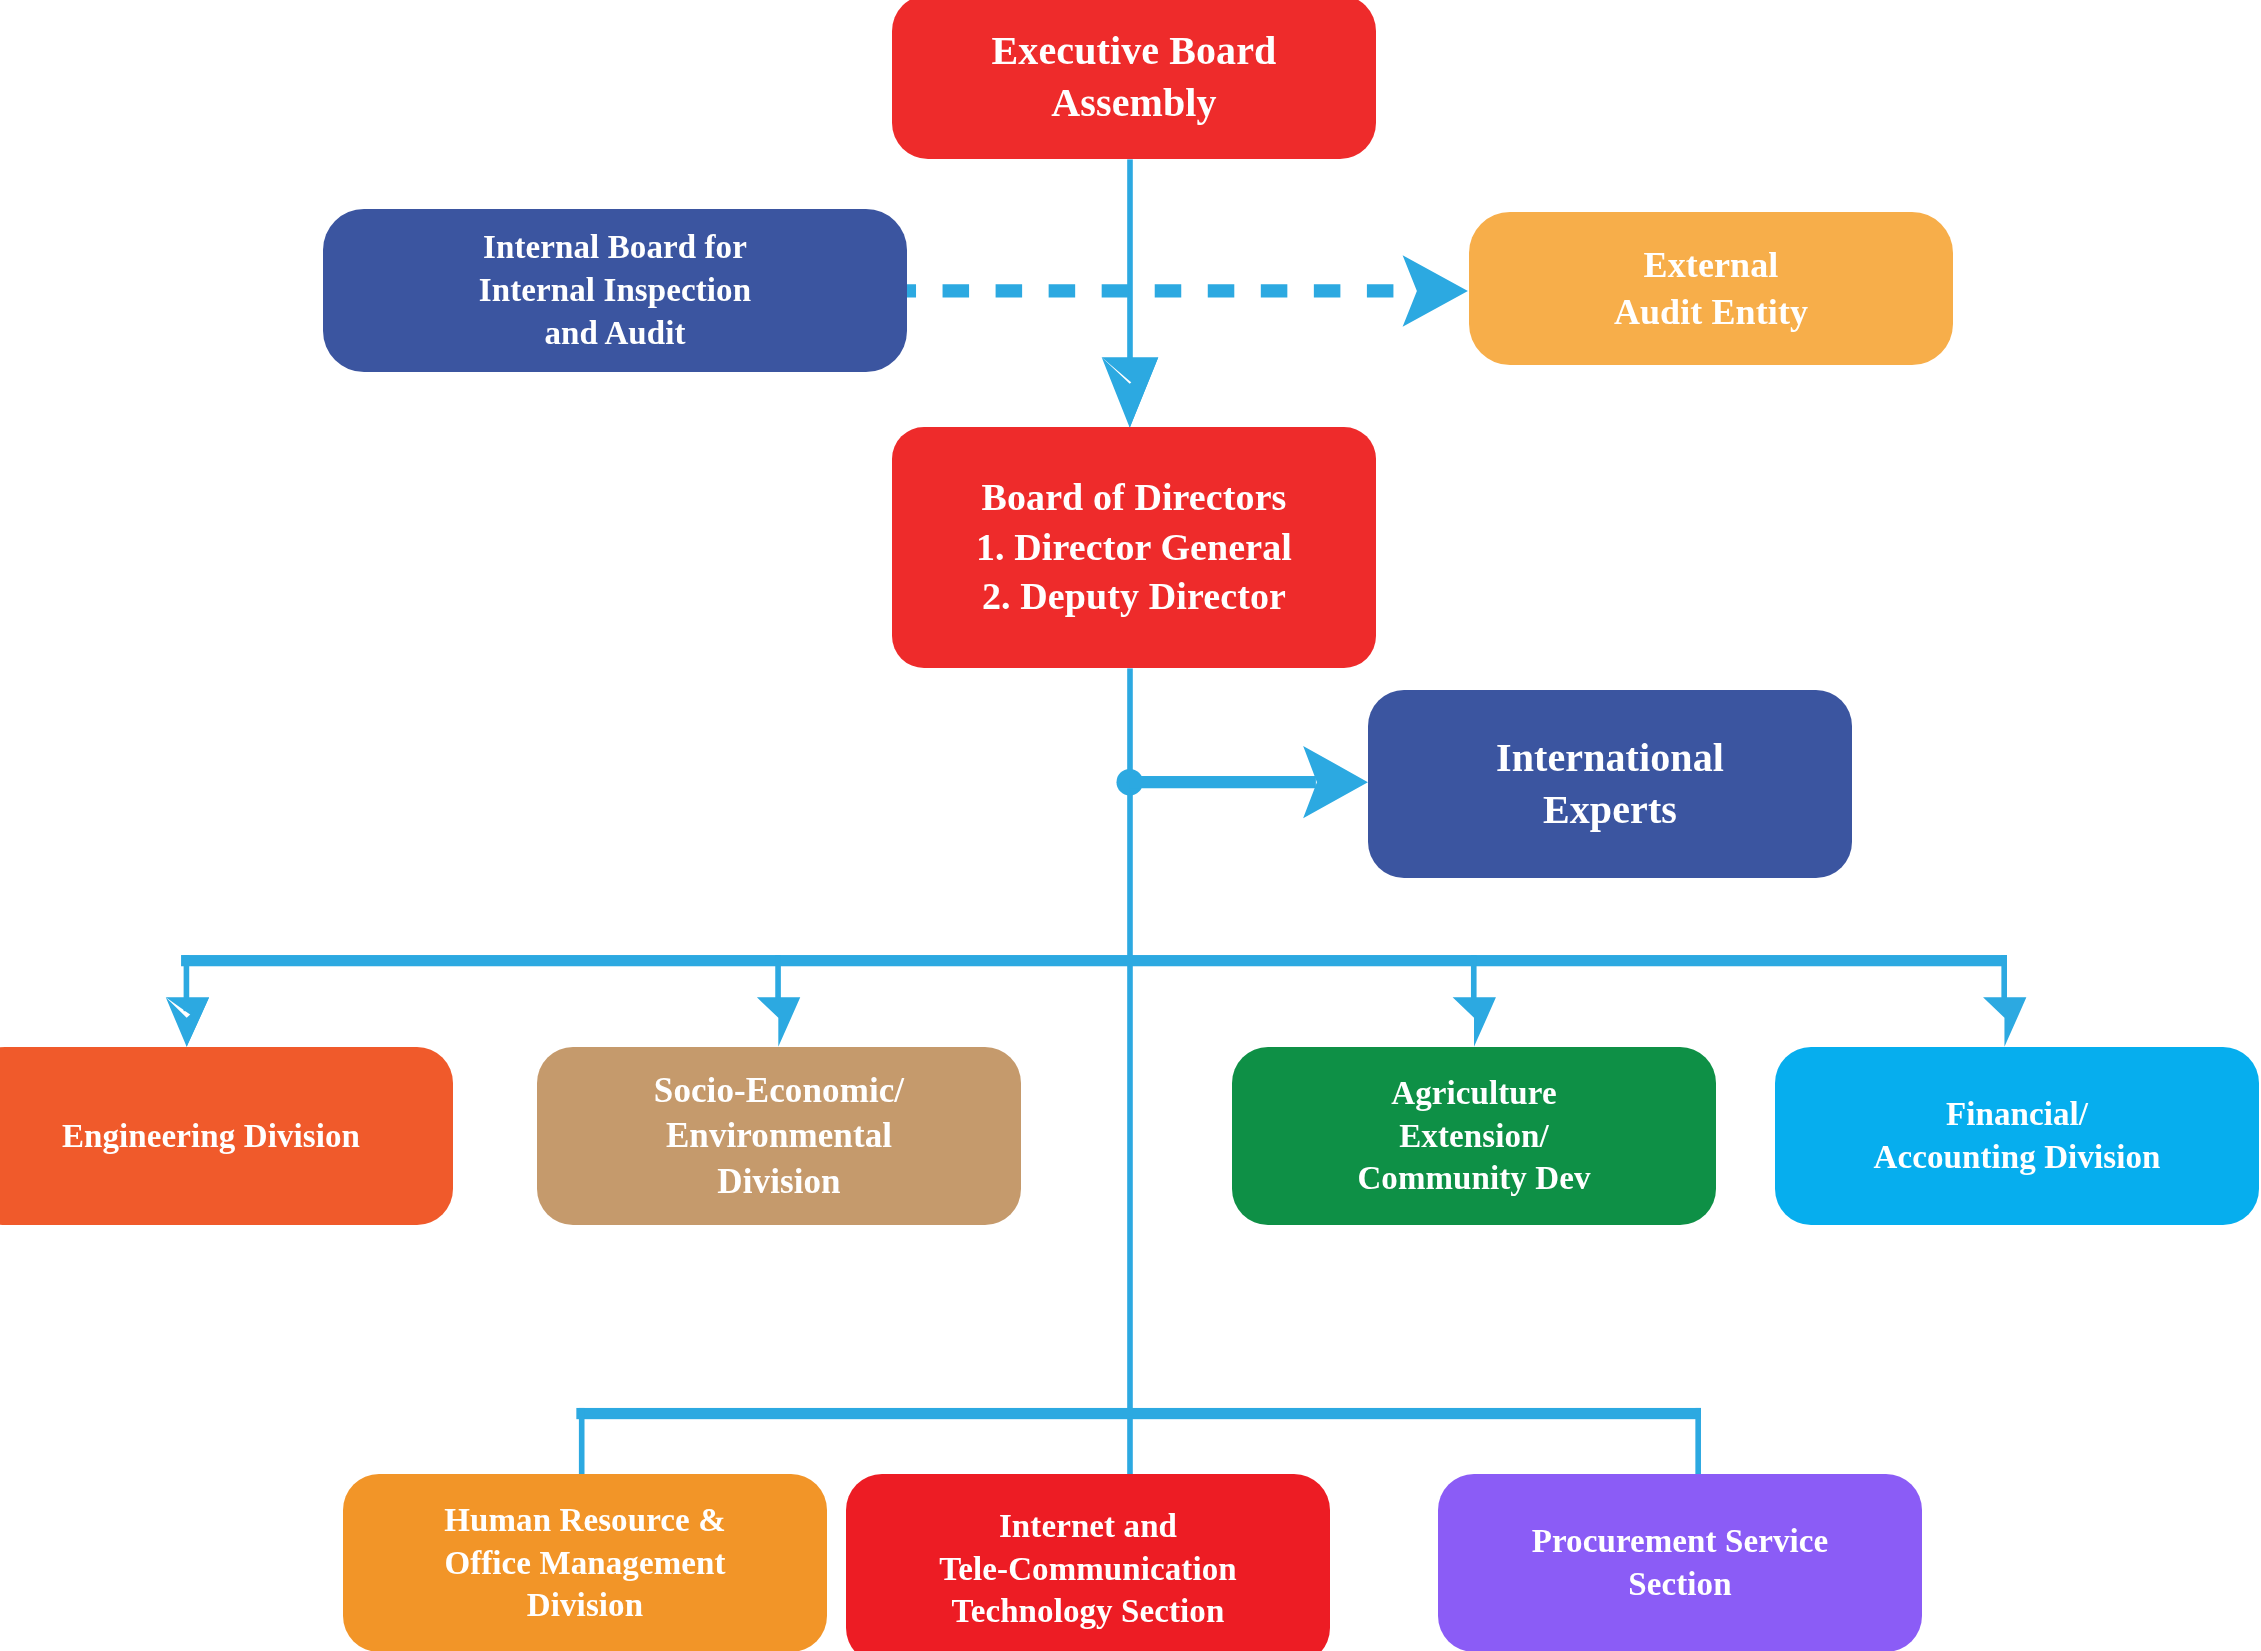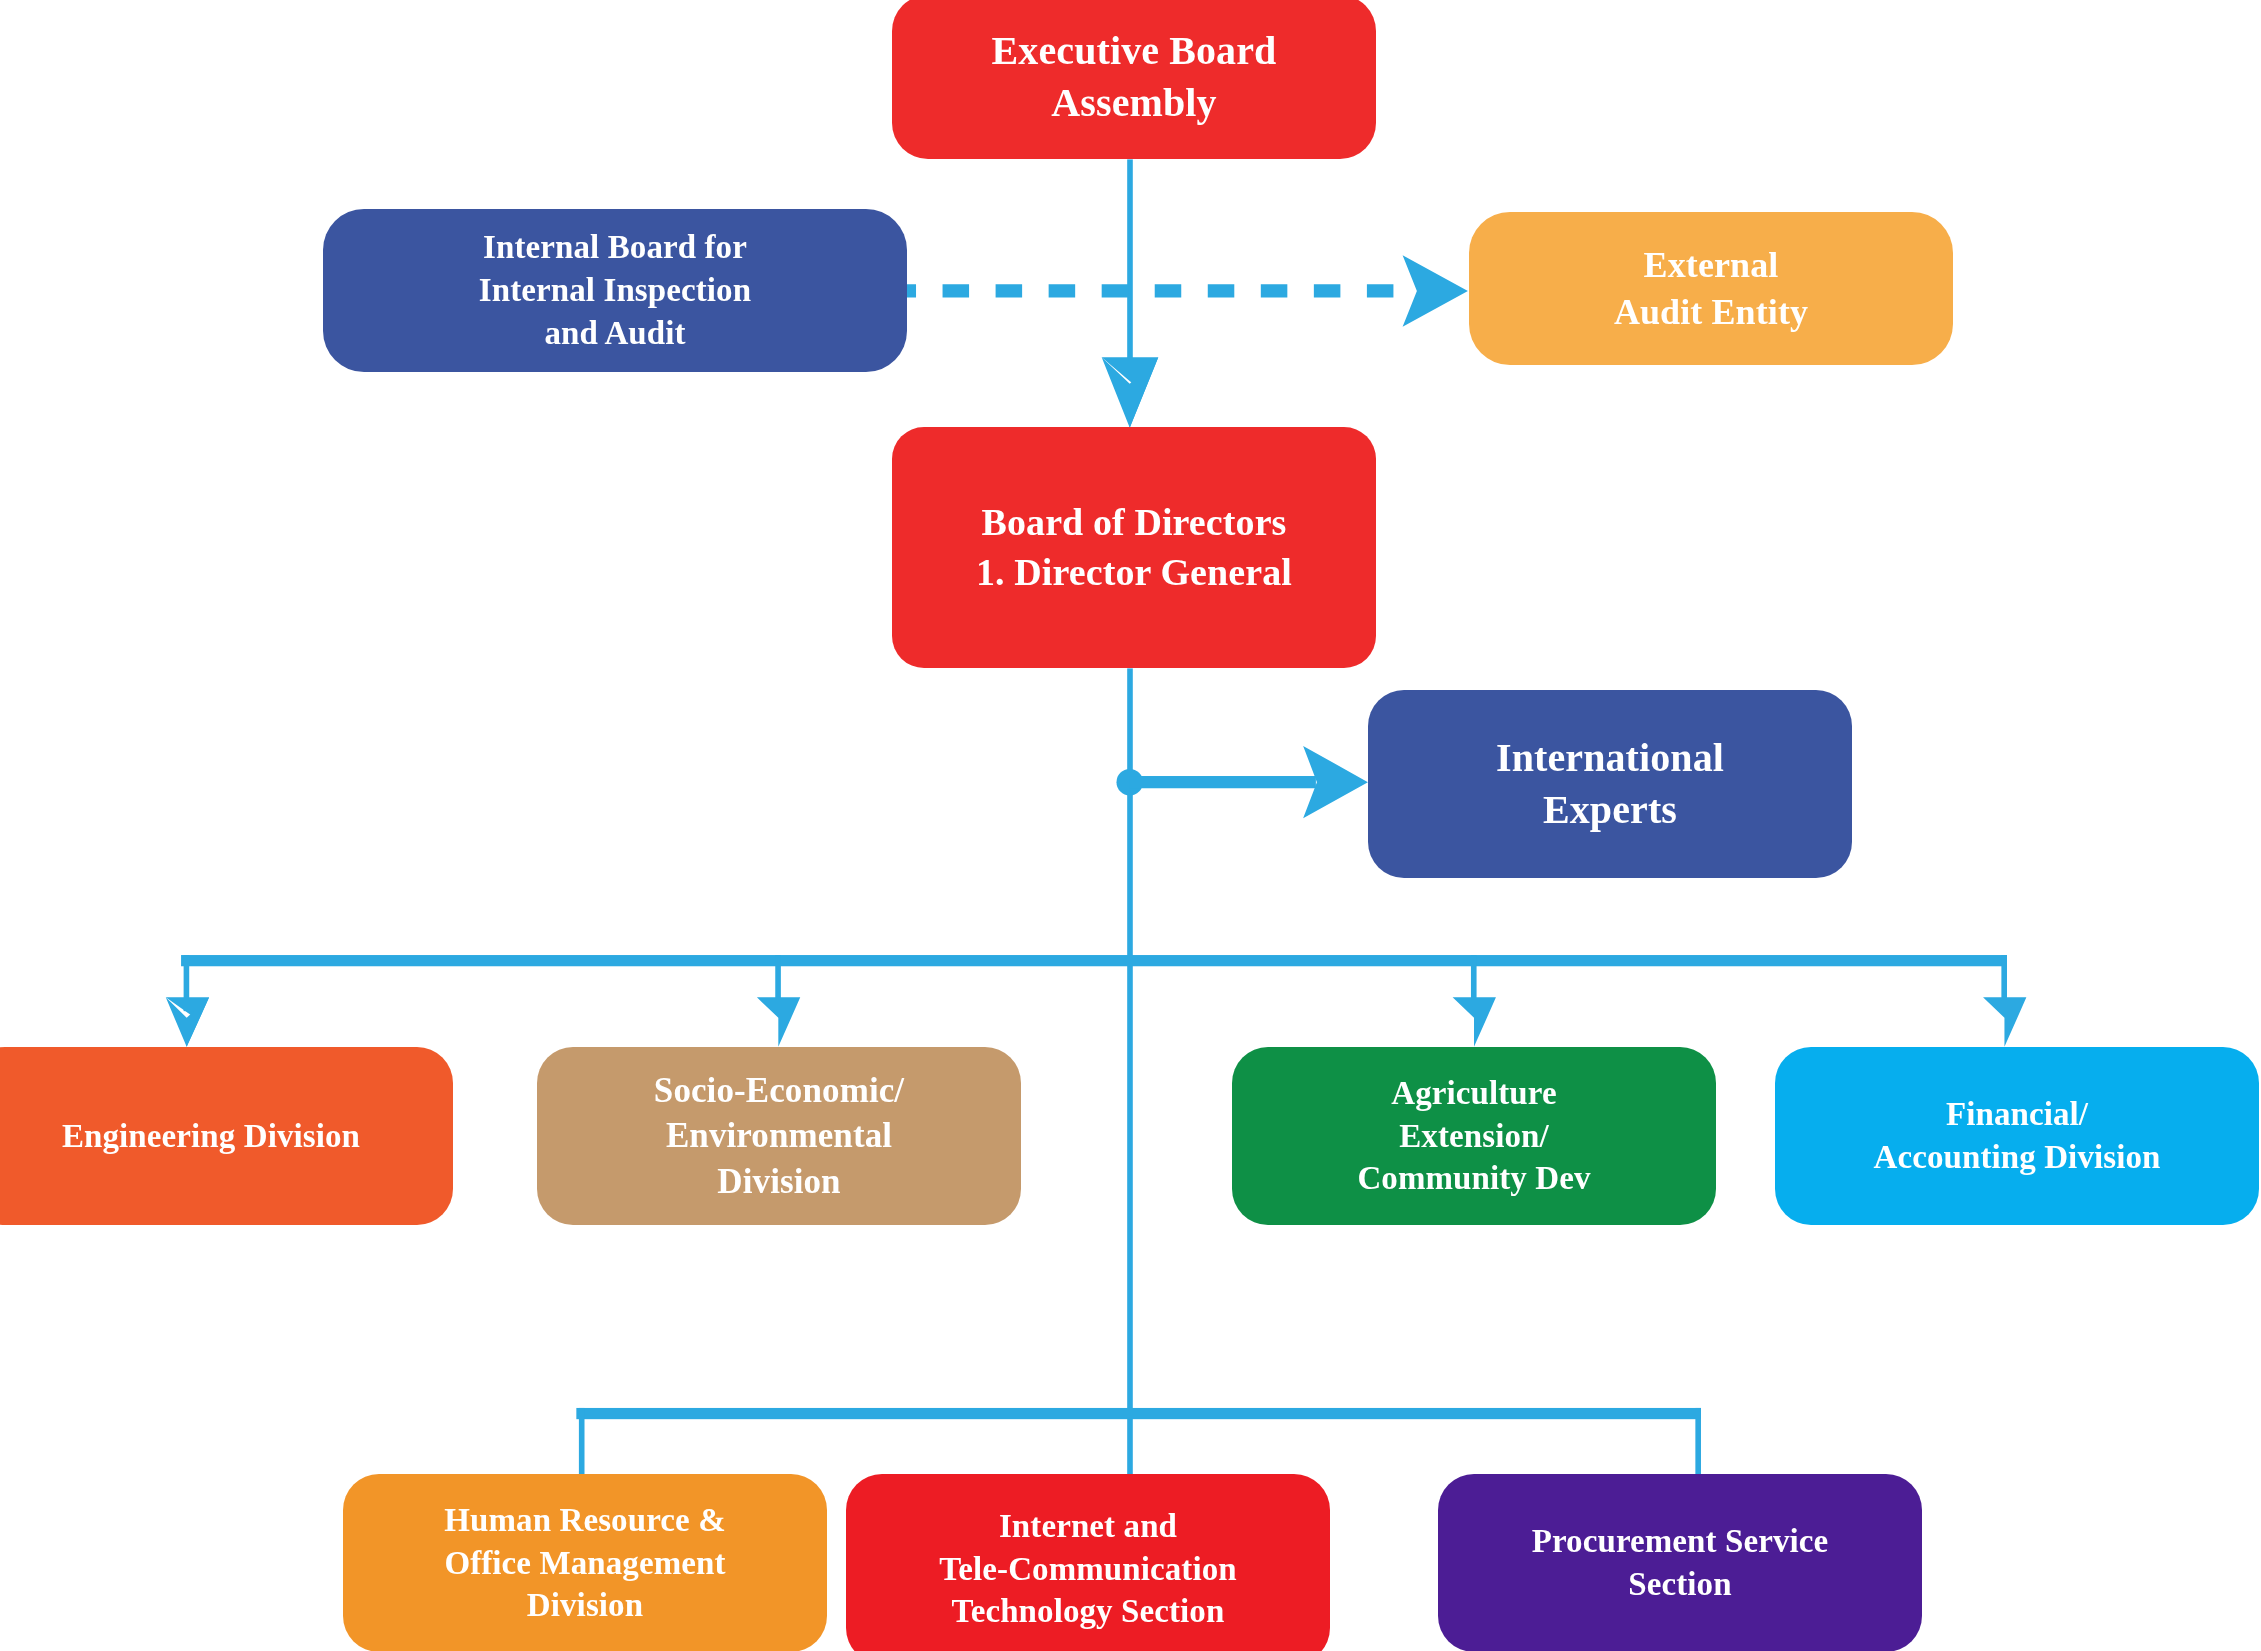--- a/index.html
+++ b/index.html
@@ -137,20 +137,21 @@
     <span class="stack">
       <span class="line">External</span>
       <span class="line">Audit Entity</span>
     </span>
   </div>
 
   <div class="node" id="node-board-of-directors" style="background:#EE2B2B">
     <span class="stack">
       <span class="line">Board of Directors</span>
       <span class="line">1. Director General</span>
+      <span class="line">2. Deputy Director</span>
     </span>
   </div>
 
   <div class="node" id="node-international-experts" style="background:#3B55A0">
     <span class="stack">
       <span class="line">International</span>
       <span class="line">Experts</span>
     </span>
   </div>
 
@@ -192,21 +193,21 @@
   </div>
 
   <div class="node" id="node-internet-telecom" style="background:#ED1C24">
     <span class="stack">
       <span class="line">Internet and</span>
       <span class="line">Tele-Communication</span>
       <span class="line">Technology Section</span>
     </span>
   </div>
 
-  <div class="node" id="node-procurement" style="background:#4c1d95">
+  <div class="node" id="node-procurement" style="background:#8b5cf6">
     <span class="stack">
       <span class="line">Procurement Service</span>
       <span class="line">Section</span>
     </span>
   </div>
 
 </div>
 
 
 </body></html>

